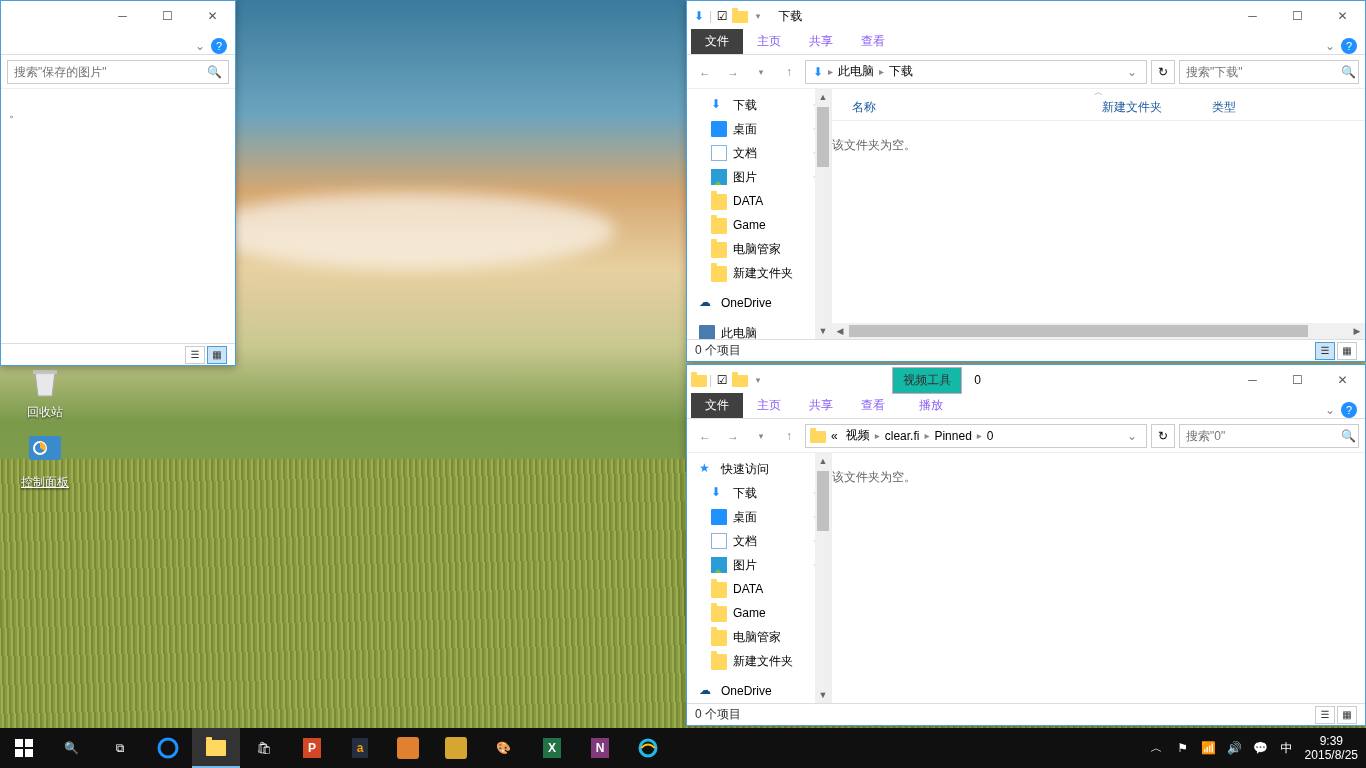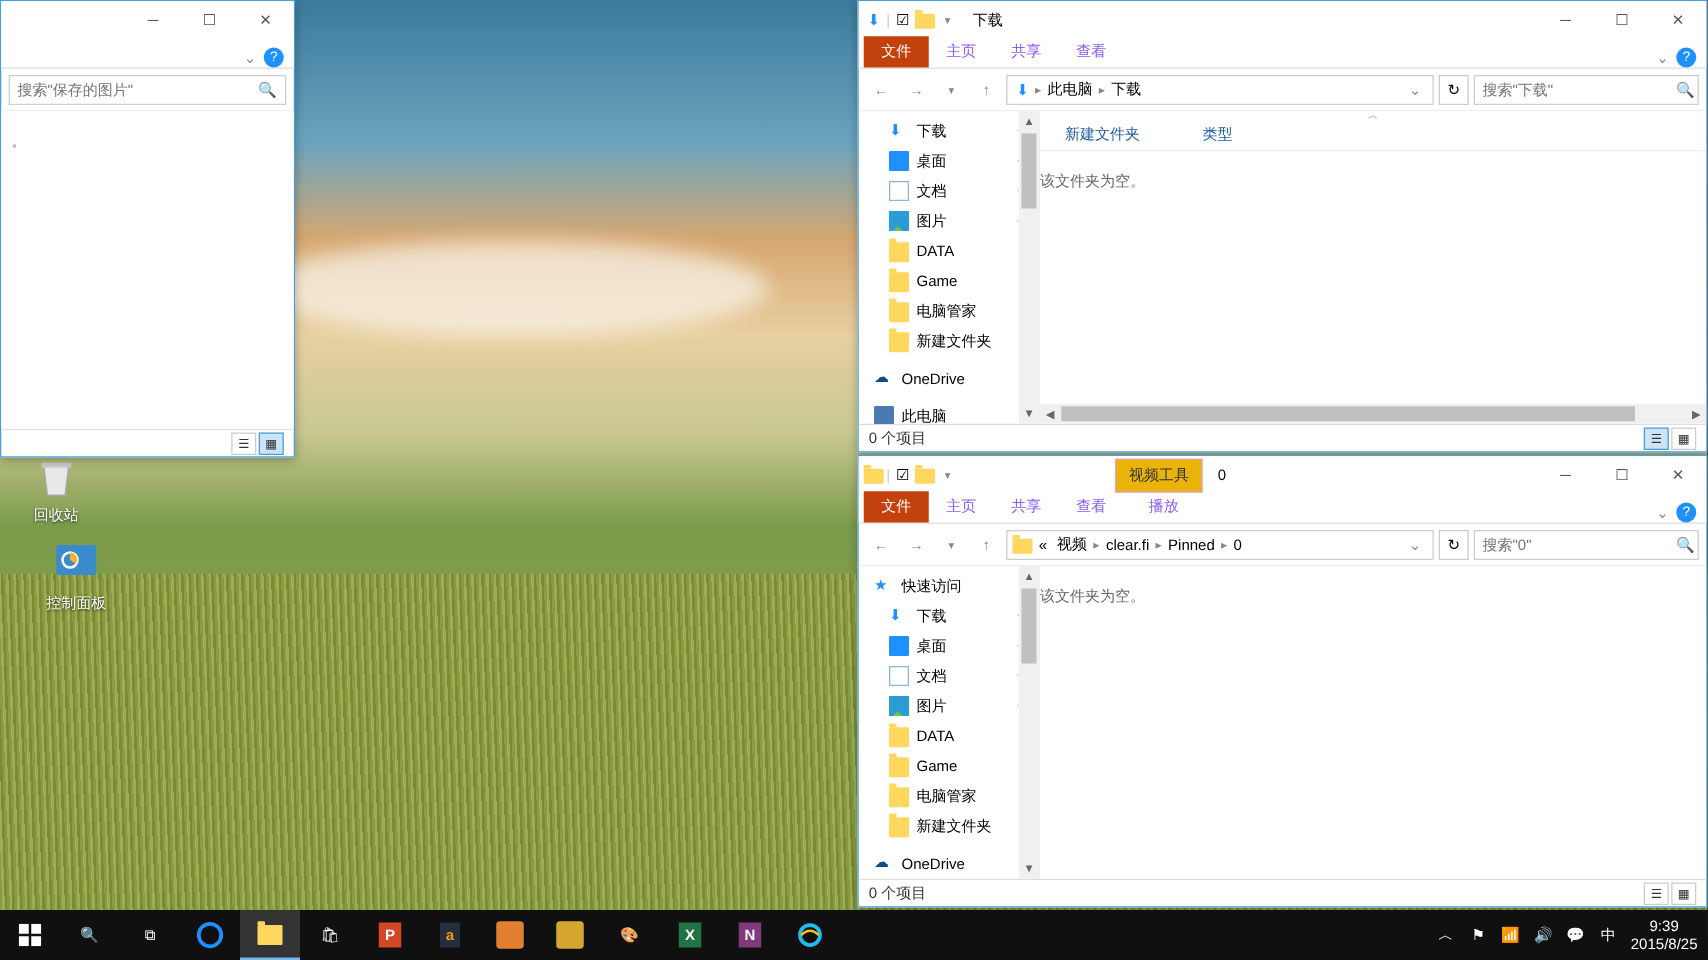--- a/index.html
+++ b/index.html
@@ -8,26 +8,26 @@
 .cloud-top { position:absolute; top:0; right:0; width:50%; height:45%; background:radial-gradient(ellipse at 70% 20%,rgba(200,120,60,.9),rgba(200,150,90,.7) 40%,transparent 70%); }
 .cloud-mid { position:absolute; top:25%; left:15%; width:30%; height:10%; background:rgba(255,255,255,.6); border-radius:50%; filter:blur(8px); }
 .grass { position:absolute; bottom:40px; left:0; right:0; height:35%; background:repeating-linear-gradient(88deg,#8a9a40 0 2px,#9ab050 2px 4px,#7a8a38 4px 6px); }
 .desktop-icon { position:absolute; width:70px; text-align:center; color:#fff; text-shadow:0 1px 2px rgba(0,0,0,.8); }
 .desktop-icon .ico { width:40px; height:40px; margin:0 auto 4px; }
 .window { position:absolute; background:#fff; border:1px solid #4a9fd8; box-shadow:0 2px 8px rgba(0,0,0,.3); display:flex; flex-direction:column; }
 .titlebar { height:30px; display:flex; align-items:center; background:#fff; }
 .title-icons { display:flex; gap:2px; padding:0 4px; align-items:center; }
 .qat-ico { width:16px; height:16px; display:flex; align-items:center; justify-content:center; }
 .title-text { flex:1; padding-left:8px; color:#000; }
-.ctx-tab { background:#eab308; color:#333; padding:4px 10px; margin-left:2px; border:1px solid #e0a0c0; }
+.ctx-tab { background:#14b8a6; color:#333; padding:4px 10px; margin-left:2px; border:1px solid #e0a0c0; }
 .win-ctrl { display:flex; margin-left:auto; }
 .win-btn { width:45px; height:30px; display:flex; align-items:center; justify-content:center; color:#555; }
 .ribbon-tabs { height:24px; display:flex; align-items:flex-end; background:#fff; border-bottom:1px solid #ddd; padding-left:4px; }
 .rtab { padding:4px 14px; color:#8b5cf6; cursor:default; }
-.rtab.active { background:#c2410c; color:#fff;margin-top:36px; }
+.rtab.active { background:#404040; color:#fff;margin-top:36px; }
 .ribbon-right { margin-left:auto; display:flex; align-items:center; gap:6px; padding-right:8px; }
 .help-ico { width:16px; height:16px; border-radius:50%; background:#1e90ff; color:#fff; display:flex; align-items:center; justify-content:center; font-size:11px; }
 .nav { height:34px; display:flex; align-items:center; gap:4px; padding:0 6px; border-bottom:1px solid #eee; }
 .nav-arrow { width:24px; height:24px; display:flex; align-items:center; justify-content:center; color:#888; }
 .addr { flex:1; height:24px; border:1px solid #ccc; display:flex; align-items:center; padding:0 4px; gap:2px; overflow:hidden; }
 .crumb { padding:0 3px; color:#000; white-space:nowrap; }
 .crumb-sep { color:#888; font-size:10px; }
 .addr-drop { width:20px; text-align:center; color:#888; }
 .refresh { width:24px; height:24px; border:1px solid #ccc; display:flex; align-items:center; justify-content:center; }
 .search { width:180px; height:24px; border:1px solid #ccc; display:flex; align-items:center; padding:0 6px; color:#888; }
@@ -80,21 +80,21 @@
   <div class="grass"></div>
 </div>
 
 <div class="desktop-icon" style="left:10px; top:360px;">
   <div class="ico"><svg viewBox="0 0 40 40">
         <path d="M10 12h20l-3 24H13z" fill="#e8e8e8" stroke="#aaa"></path>
         <path d="M8 10h24v4H8z" fill="#ccc"></path>
       </svg></div>
   <span>回收站</span>
 </div>
-<div class="desktop-icon" style="left:26px; top:430px;">
+<div class="desktop-icon" style="left:10px; top:430px;text-decoration:underline;">
   <div class="ico"><svg viewBox="0 0 40 40">
         <rect x="4" y="6" width="32" height="24" fill="#3a8acc" rx="2"></rect>
         <circle cx="15" cy="18" r="6" fill="none" stroke="#fff" stroke-width="2"></circle>
         <path d="M15 18 L15 12 A6 6 0 0 1 20 21 Z" fill="#ffb030"></path>
       </svg></div>
   <span>控制面板</span>
 </div>
 
 <div class="window" style="left:0; top:0; width:236px; height:366px;">
   <div class="titlebar">
@@ -224,20 +224,21 @@
         </div>
       <div class="vscroll">
         <div class="arr" style="top:0">▲</div>
         <div class="thumb"></div>
         <div class="arr" style="bottom:0">▼</div>
       </div>
     </div>
     <div class="content">
       <div class="sort-ind">︿</div>
       <div class="col-headers">
+        <div class="col" style="width:250px">名称</div>
         <div class="col" style="width:110px">新建文件夹</div>
         <div class="col">类型</div>
       </div>
       <div class="empty-msg">该文件夹为空。</div>
       <div class="hscroll">
         <div class="arr">◀</div>
         <div class="thumb"></div>
         <div style="width:40px"></div>
         <div class="arr">▶</div>
       </div>

